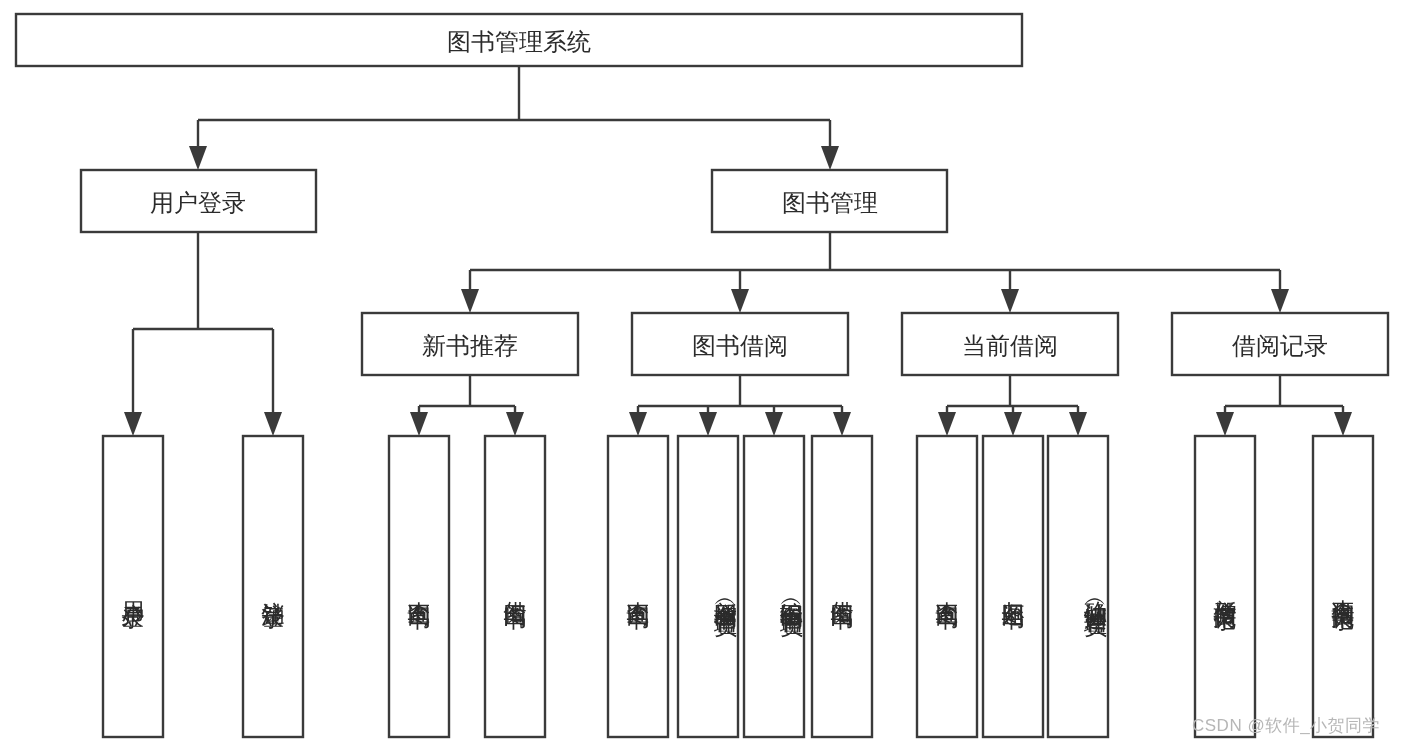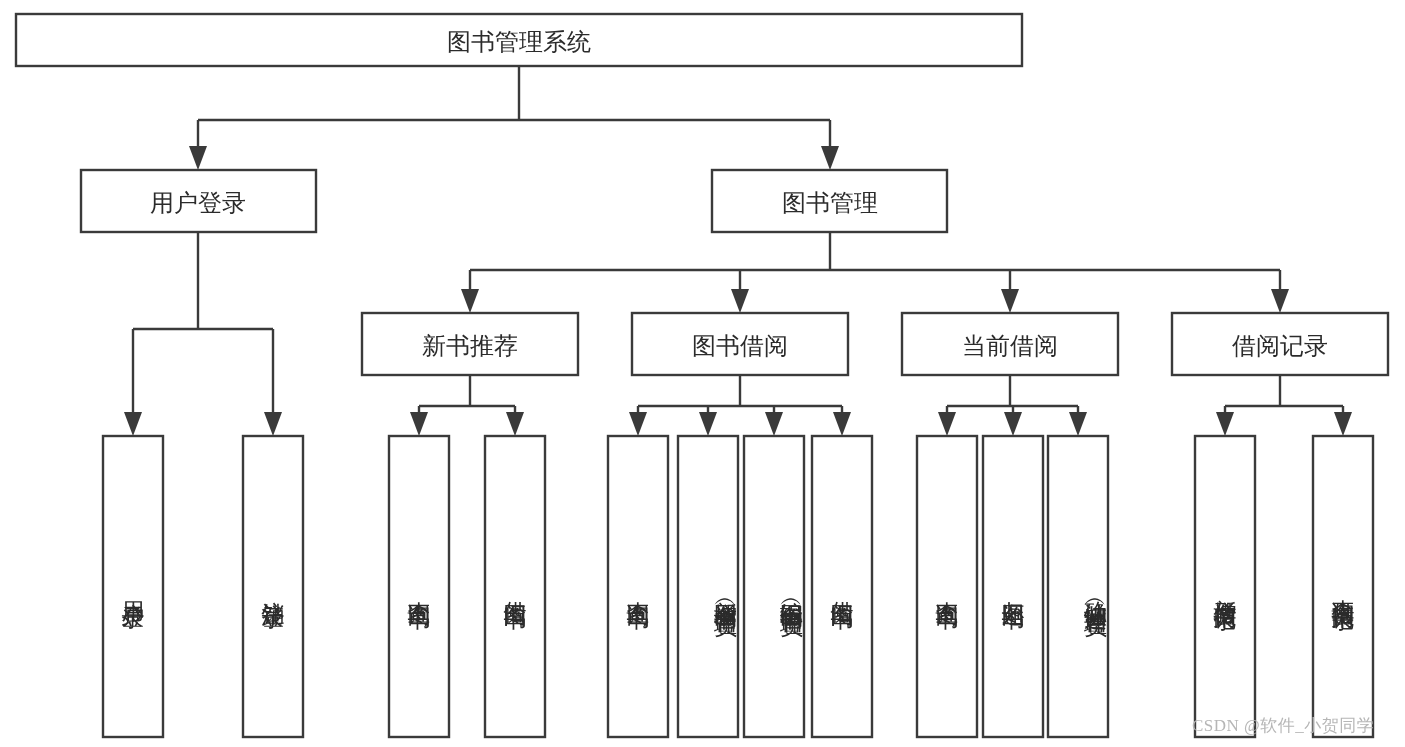--- a/index.html
+++ b/index.html
@@ -56,21 +56,21 @@
     line-height: 1.08;
     letter-spacing: 2px;
     color: #2b2b2b;
     white-space: nowrap;
     pointer-events: none;
   }
   .watermark {
     position: absolute;
     left: 1192px;
     top: 714px;
-    font-family: Liberation Serif, serif;
+    font-family: Liberation Sans, sans-serif;
     font-size: 17px;
     color: #b6b6b6;
     white-space: nowrap;
     letter-spacing: 0.5px;
   }
 </style>
 </head>
 <body>
 
 <div id="canvas">

